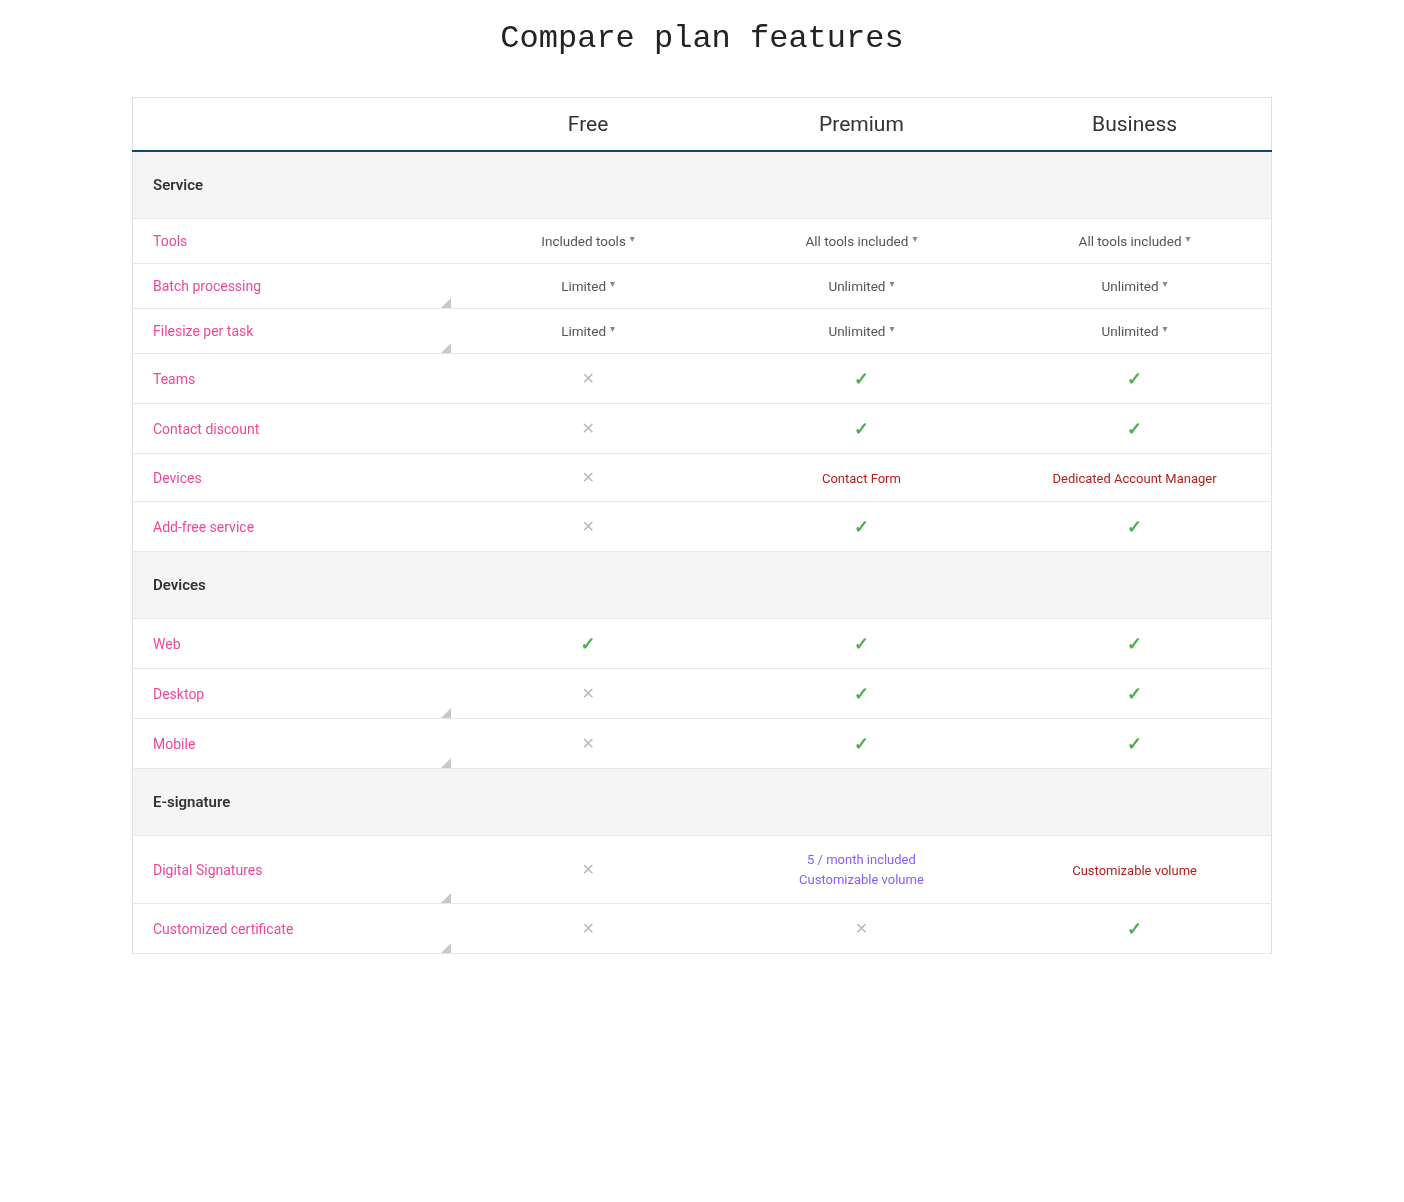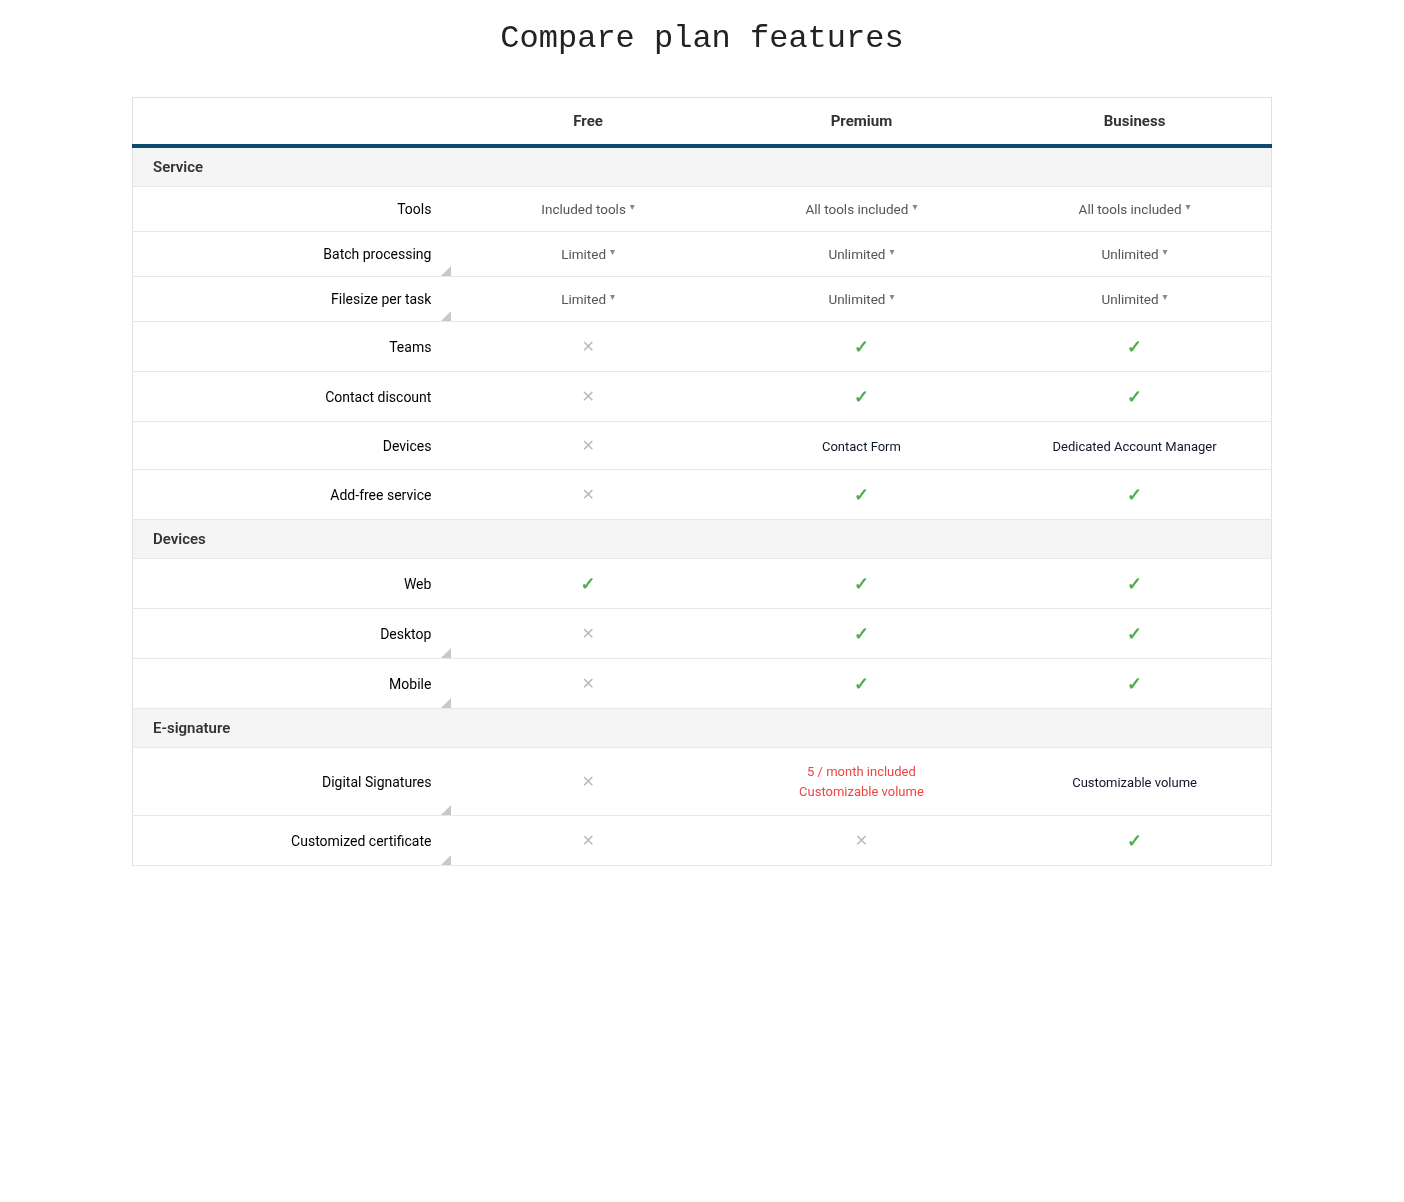--- a/index.html
+++ b/index.html
@@ -26,47 +26,46 @@
     }
     .comparison-table th,
     .comparison-table td {
       padding: 14px 20px;
       border-bottom: 1px solid #e8e8e8;
       font-size: 14px;
       vertical-align: middle;
     }
     .comparison-table th {
       text-align: center;
-      font-weight: 700;
-      font-size: 15px;
+      font-weight: 400;
+      font-size: 21px;
       background: #fff;
-      border-bottom: 4px solid #0c4a6e;
+      border-bottom: 2px solid #0c4a6e;
     }
     .comparison-table th:first-child {
       text-align: left;
     }
     .col-feature {
       width: 28%;
       text-align: left;
     }
     .col-free, .col-premium, .col-business {
       width: 24%;
       text-align: center;
     }
     .section-header td {
       background: #f5f5f5;
       font-weight: 600;
       font-size: 15px;
-      padding: 10px 20px;
+      padding: 24px 20px;
       color: #333;
     }
     .feature-label {
       font-size: 13.5px;
-      color: #000000;
-      text-align: right;
+      color: #ec4899;
     }
     .check-icon {
       color: #4CAF50;
       font-size: 18px;
       font-weight: bold;
     }
     .cross-icon {
       color: #bbb;
       font-size: 16px;
     }
@@ -76,25 +75,25 @@
       display: inline-flex;
       align-items: flex-start;
       gap: 4px;
     }
     .dropdown-value .caret {
       font-size: 10px;
       color: #888;
     }
     .text-value {
       font-size: 13px;
-      color: #0f172a;
+      color: #b91c1c;
     }
     .digital-sig-text {
       font-size: 13px;
-      color: #ef4444;
+      color: #8b5cf6;
       line-height: 1.5;
     }
     tr td:first-child {
       position: relative;
     }
     .has-triangle td:first-child::after {
       content: '';
       position: absolute;
       bottom: 0;
       right: 0;

